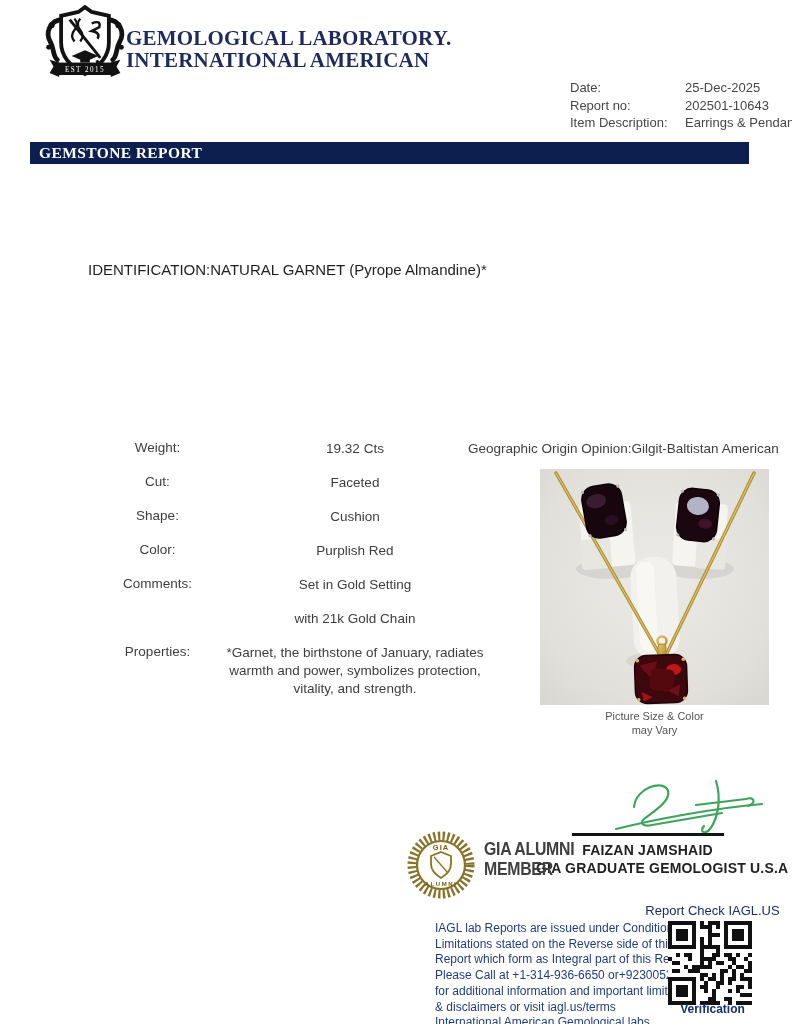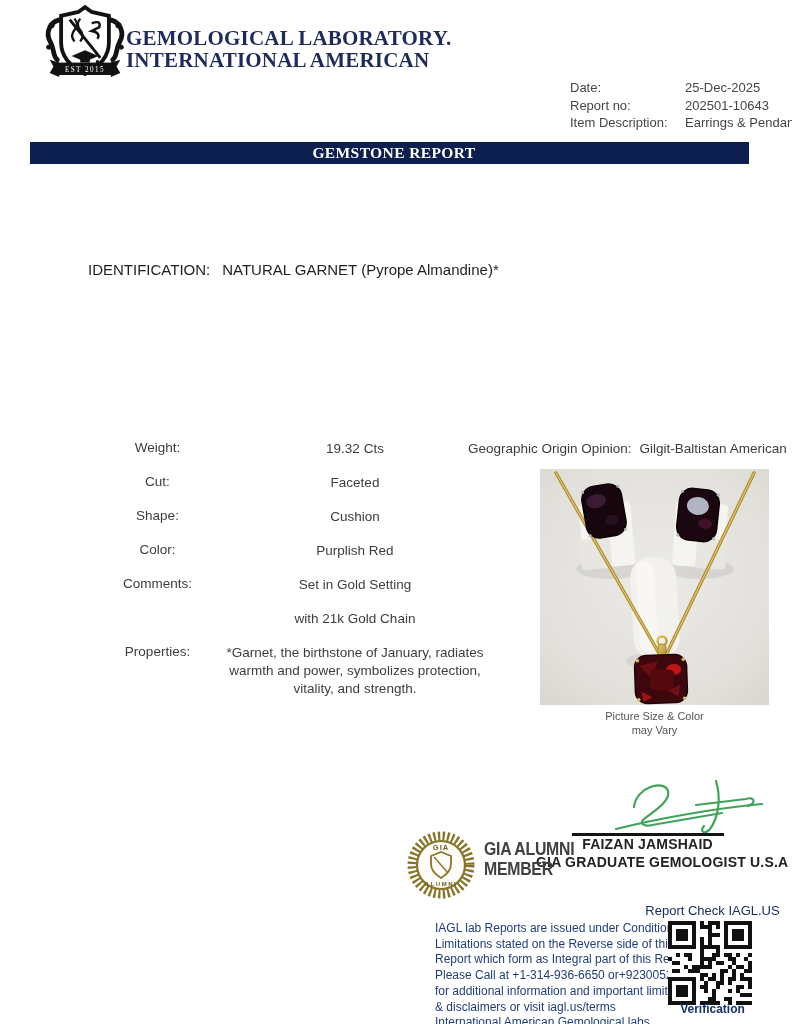--- a/index.html
+++ b/index.html
@@ -19,45 +19,45 @@
   }
   
   .meta { position:absolute; left:570px; top:79px; font-size:13px; line-height:17.5px; color:#464646; white-space:nowrap; }
   .meta-row { display:flex; }
   .meta-label { width:115px; }
   
   .banner {
     position:absolute; left:30px; top:142px; width:719px; height:22px;
     background:#0c1f4e; color:#fff;
     font-family:"Liberation Serif","DejaVu Serif",serif; font-weight:bold;
-    font-size:15.5px; line-height:22px; padding-left:9px; letter-spacing:0.4px;text-align:center;
+    font-size:15.5px; line-height:22px; padding-left:9px; letter-spacing:0.4px;
   }
   
   .ident { position:absolute; left:88px; top:261px; font-size:15px; color:#1f1f1f; }
-  .ident .lbl { margin-right:12px; }
+  .ident .lbl { }
   
   .fields { position:absolute; left:90px; top:440px; width:420px; font-size:13.5px; color:#3d3d3d; }
   .frow { position:absolute; left:0; display:flex;text-align:center; }
   .flabel { width:135px; flex:0 0 135px; }
   .fvalue { width:260px; line-height:18px; }
   
   .origin { position:absolute; left:468px; top:441px; font-size:13.5px; color:#3d3d3d; white-space:nowrap; }
-  .origin .lbl { margin-right:8px; }
+  .origin .lbl { }
   
   .photo { position:absolute; left:540px; top:469px; width:229px; height:236px; }
   .photo svg { display:block; }
   .photo-caption {
     position:absolute; left:540px; top:710px; width:229px; text-align:center;
     font-size:11px; line-height:13.5px; color:#555;
   }
   
   .sig-draw { position:absolute; left:596px; top:777px; width:185px; height:58px; }
   .sig-block { position:absolute; left:520px; top:833px; width:255px; text-align:center; }
   .sig-line { width:152px; height:2.5px; background:#141414; margin:0 auto; }
-  .sig-name { font-size:14px; font-weight:bold; color:#222; letter-spacing:0.2px; }
+  .sig-name { margin-top:6px; font-size:14px; font-weight:bold; color:#222; letter-spacing:0.2px; }
   .sig-title { margin-top:2px; font-size:14px; font-weight:bold; color:#222; letter-spacing:0.2px; white-space:nowrap;padding-left:16px; }
   
   .gia-seal { position:absolute; left:405px; top:830px; width:73px; height:70px; }
   .gia-member {
     position:absolute; left:484px; top:839px; font-size:18px; line-height:20px;
     font-weight:bold; color:#404040; letter-spacing:-0.3px;
     transform:scaleX(0.88); transform-origin:left top; white-space:nowrap;
   }
   
   .report-check { position:absolute; left:640px; top:903px; width:145px; text-align:center; font-size:13px; color:#172f63; white-space:nowrap; }

